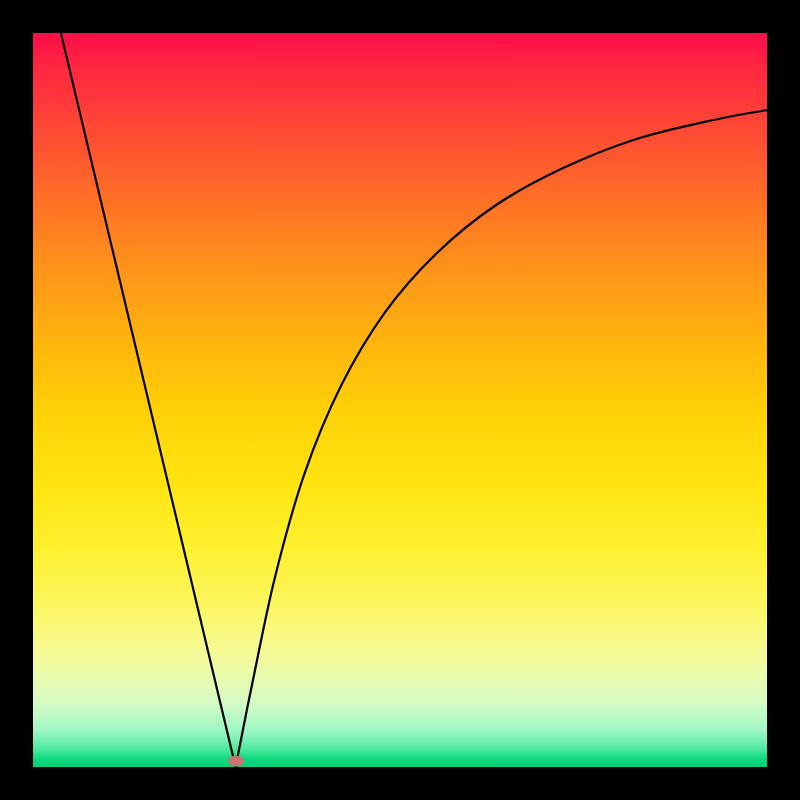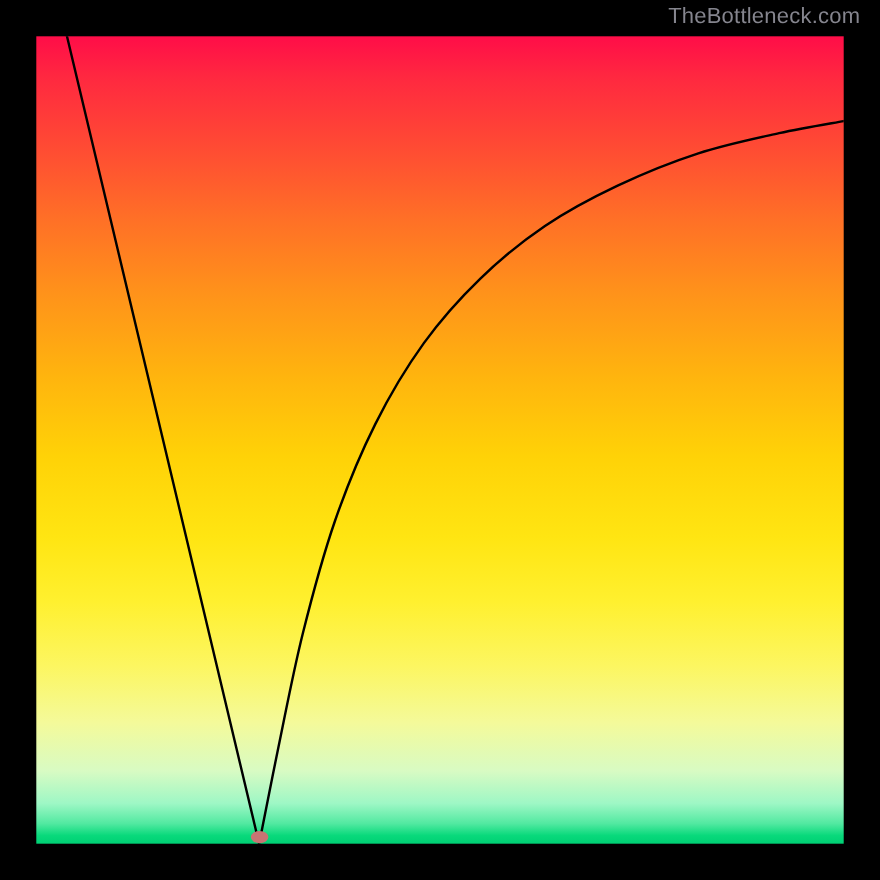--- a/index.html
+++ b/index.html
@@ -64,20 +64,19 @@
     font-family: Arial, Helvetica, sans-serif;
     font-size: 20px;
     color: #85858e;
     letter-spacing: 0.2px;
   }
 </style>
 </head>
 <body>
 
 <div class="frame">
-  <div class="watermark">TheBottleneck.com</div>
   <div class="plot-area">
     <svg class="curve-svg" viewBox="0 0 734 734" preserveAspectRatio="none">
       <path id="curve-path" fill="none" d="M 27.89 0.00 L 202.58 734.00 L 202.58 734.00 C 205.52 719.32 213.59 677.73 220.20 645.92 C 226.81 614.11 233.66 577.41 242.22 543.16 C 250.78 508.91 260.57 472.21 271.58 440.40 C 282.59 408.59 294.82 379.23 308.28 352.32 C 321.74 325.41 336.42 300.94 352.32 278.92 C 368.22 256.90 385.35 237.94 403.70 220.20 C 422.05 202.46 441.62 186.56 462.42 172.49 C 483.22 158.42 505.24 146.80 528.48 135.79 C 551.72 124.78 577.41 114.38 601.88 106.43 C 626.35 98.48 653.26 92.97 675.28 88.08 C 697.30 83.19 724.21 78.91 734.00 77.07" stroke="#000000" stroke-width="2.2" stroke-linecap="round" stroke-linejoin="round"></path>
     </svg>
     <div id="well-marker" class="well-marker" style="left: 202.584px; top: 728.128px; background: rgb(201, 116, 115);"></div>
   </div>
 </div>
 
 </body></html>

